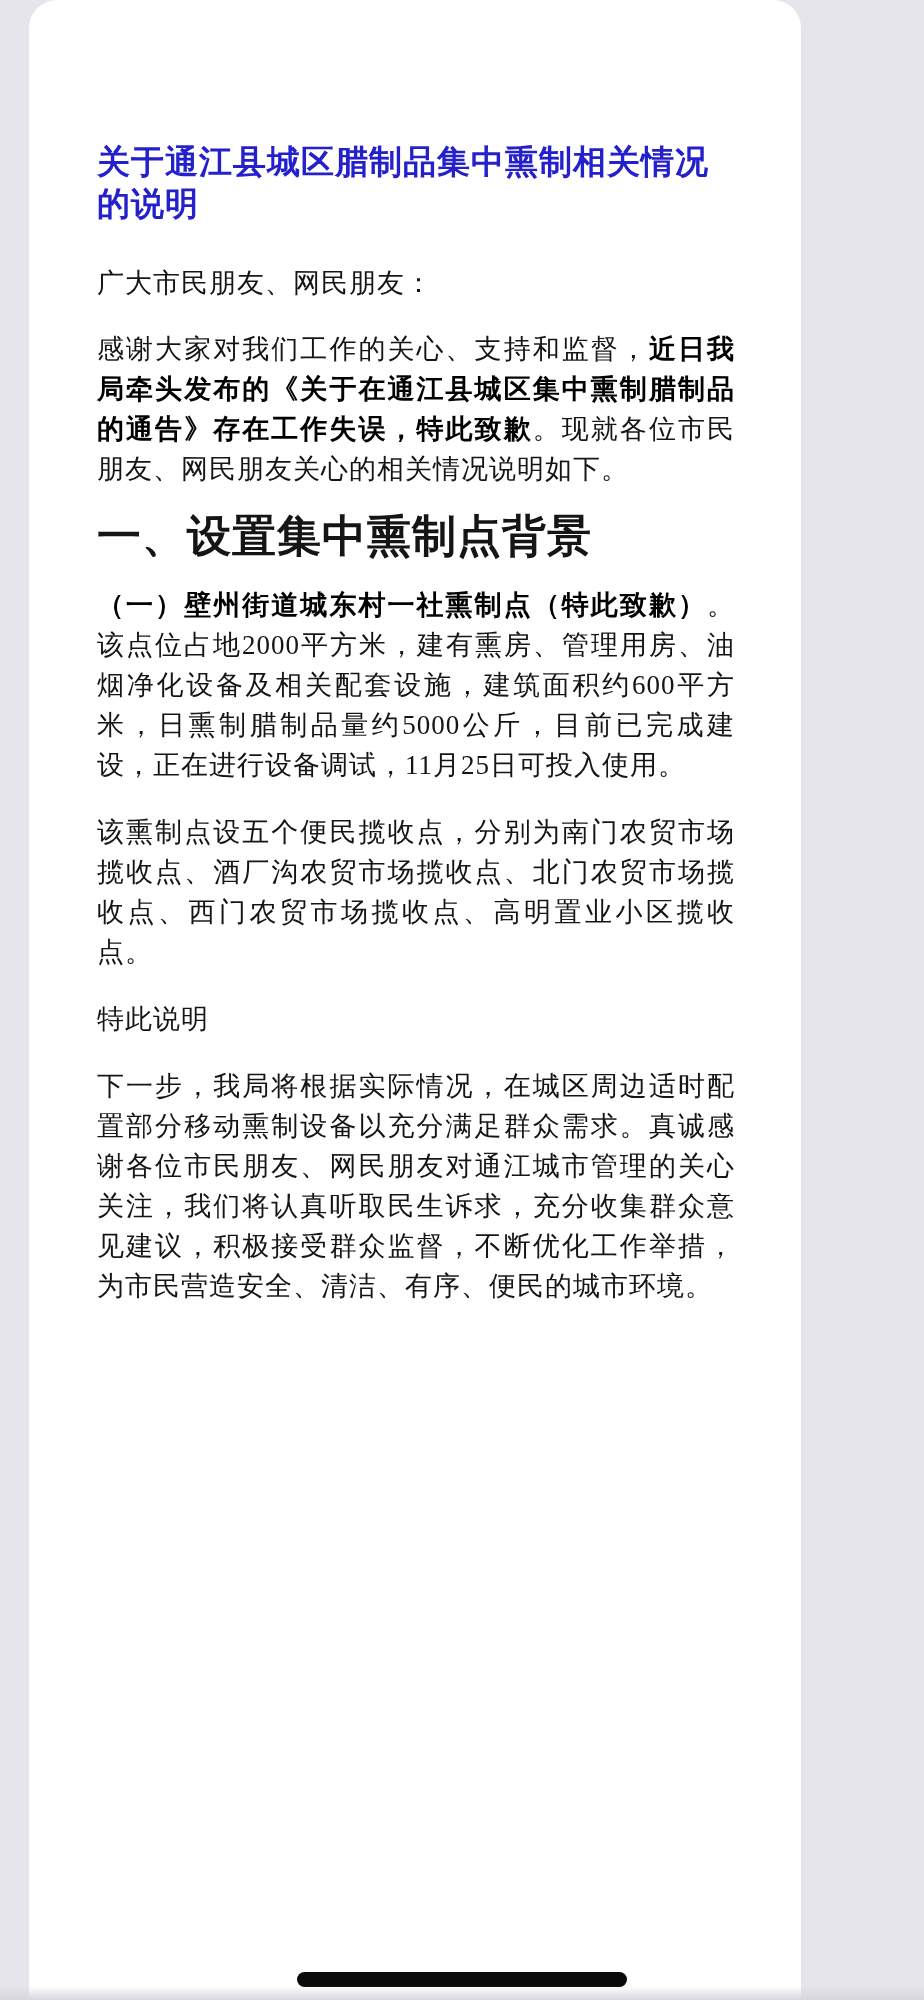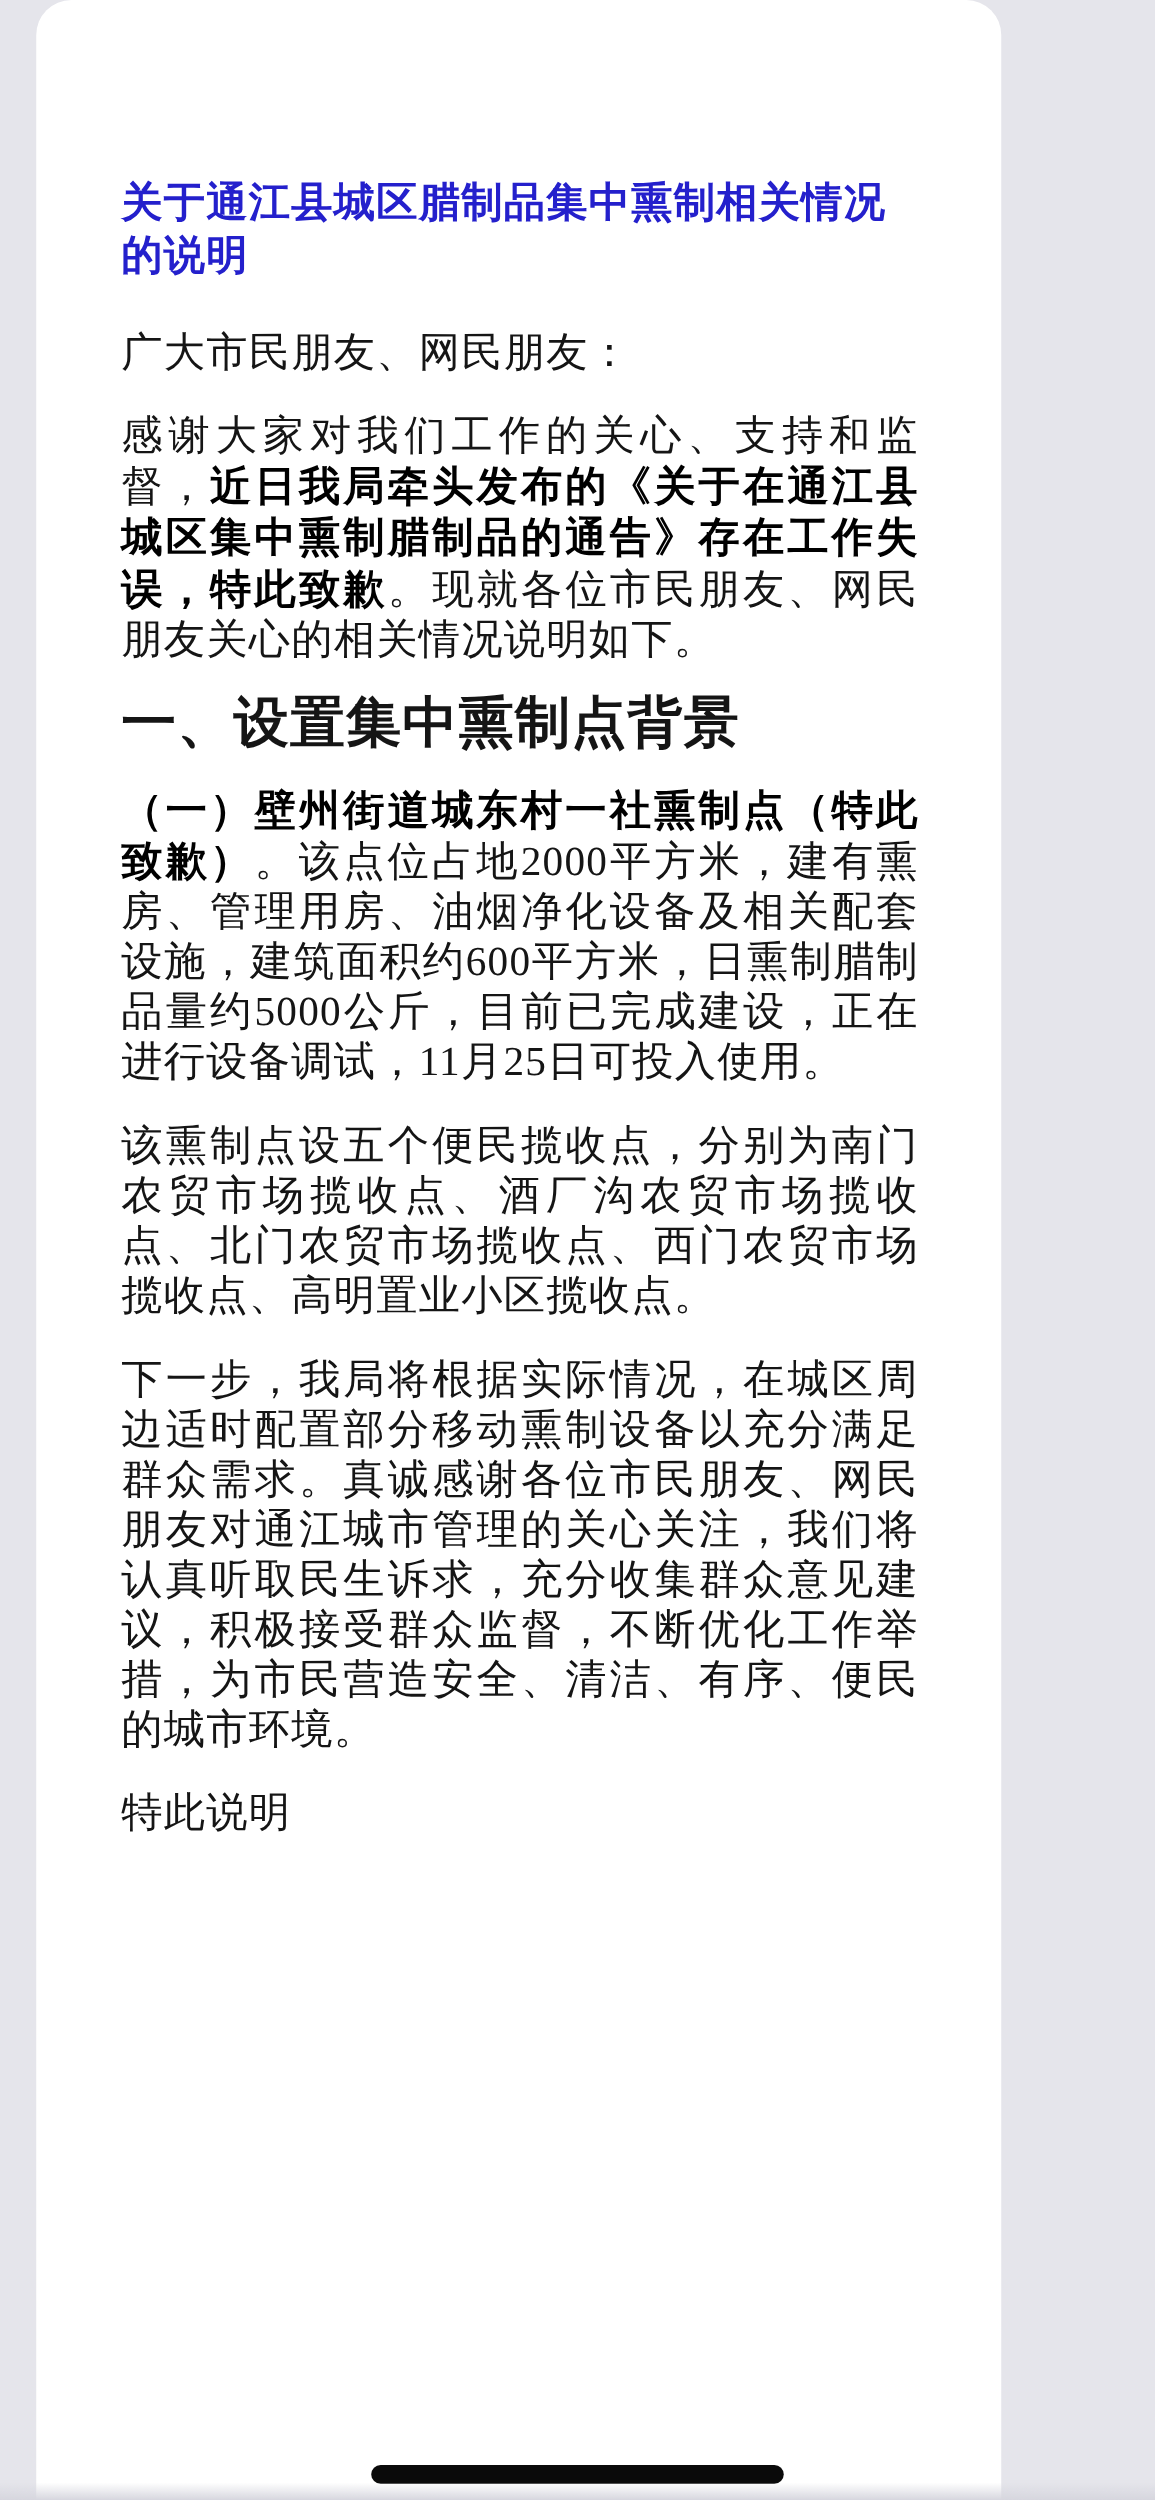--- a/index.html
+++ b/index.html
@@ -32,21 +32,21 @@
     font-size:33px;
     font-weight:700;
     letter-spacing:1px;
     color:var(--title-blue);
     line-height:42px;
   }
   .salutation{
     margin:0 0 26px 0;
   }
   .doc-text, .doc-body p, .doc-body h2{
-    font-size:33px;
+    font-size:27px;
     line-height:40px;
     letter-spacing:1px;
     color:var(--text);
     text-align:justify;
   }
   .doc-body p{margin:0 0 27px 0;}
   .doc-body h2{
     margin:6px 0 29px 0;
     font-family:"Liberation Sans","DejaVu Sans",sans-serif;
     font-weight:700;
@@ -76,20 +76,20 @@
 <div class="page-card">
   <h1 class="doc-title">关于通江县城区腊制品集中熏制相关情况的说明</h1>
 
   <p class="salutation doc-text">广大市民朋友、网民朋友：</p>
 
   <div class="doc-body" id="doc-body">
       <p><span>感谢大家对我们工作的关心、支持和监督，</span><strong>近日我局牵头发布的《关于在通江县城区集中熏制腊制品的通告》存在工作失误，特此致歉</strong><span>。现就各位市民朋友、网民朋友关心的相关情况说明如下。</span></p>
       <h2><strong>一、设置集中熏制点背景</strong></h2>
       <p><strong>（一）壁州街道城东村一社熏制点（特此致歉）</strong><span>。该点位占地2000平方米，建有熏房、管理用房、油烟净化设备及相关配套设施，建筑面积约600平方米，日熏制腊制品量约5000公斤，目前已完成建设，正在进行设备调试，11月25日可投入使用。</span></p>
       <p><span>该熏制点设五个便民揽收点，分别为南门农贸市场揽收点、酒厂沟农贸市场揽收点、北门农贸市场揽收点、西门农贸市场揽收点、高明置业小区揽收点。</span></p>
+      <p><span>特此说明</span></p>
       <p><span>下一步，我局将根据实际情况，在城区周边适时配置部分移动熏制设备以充分满足群众需求。真诚感谢各位市民朋友、网民朋友对通江城市管理的关心关注，我们将认真听取民生诉求，充分收集群众意见建议，积极接受群众监督，不断优化工作举措，为市民营造安全、清洁、有序、便民的城市环境。</span></p>
-      <p><span>特此说明</span></p>
     </div>
 
 </div>
 
 <div class="home-indicator"></div>
 <div class="bottom-strip"></div>
 
 </body></html>

